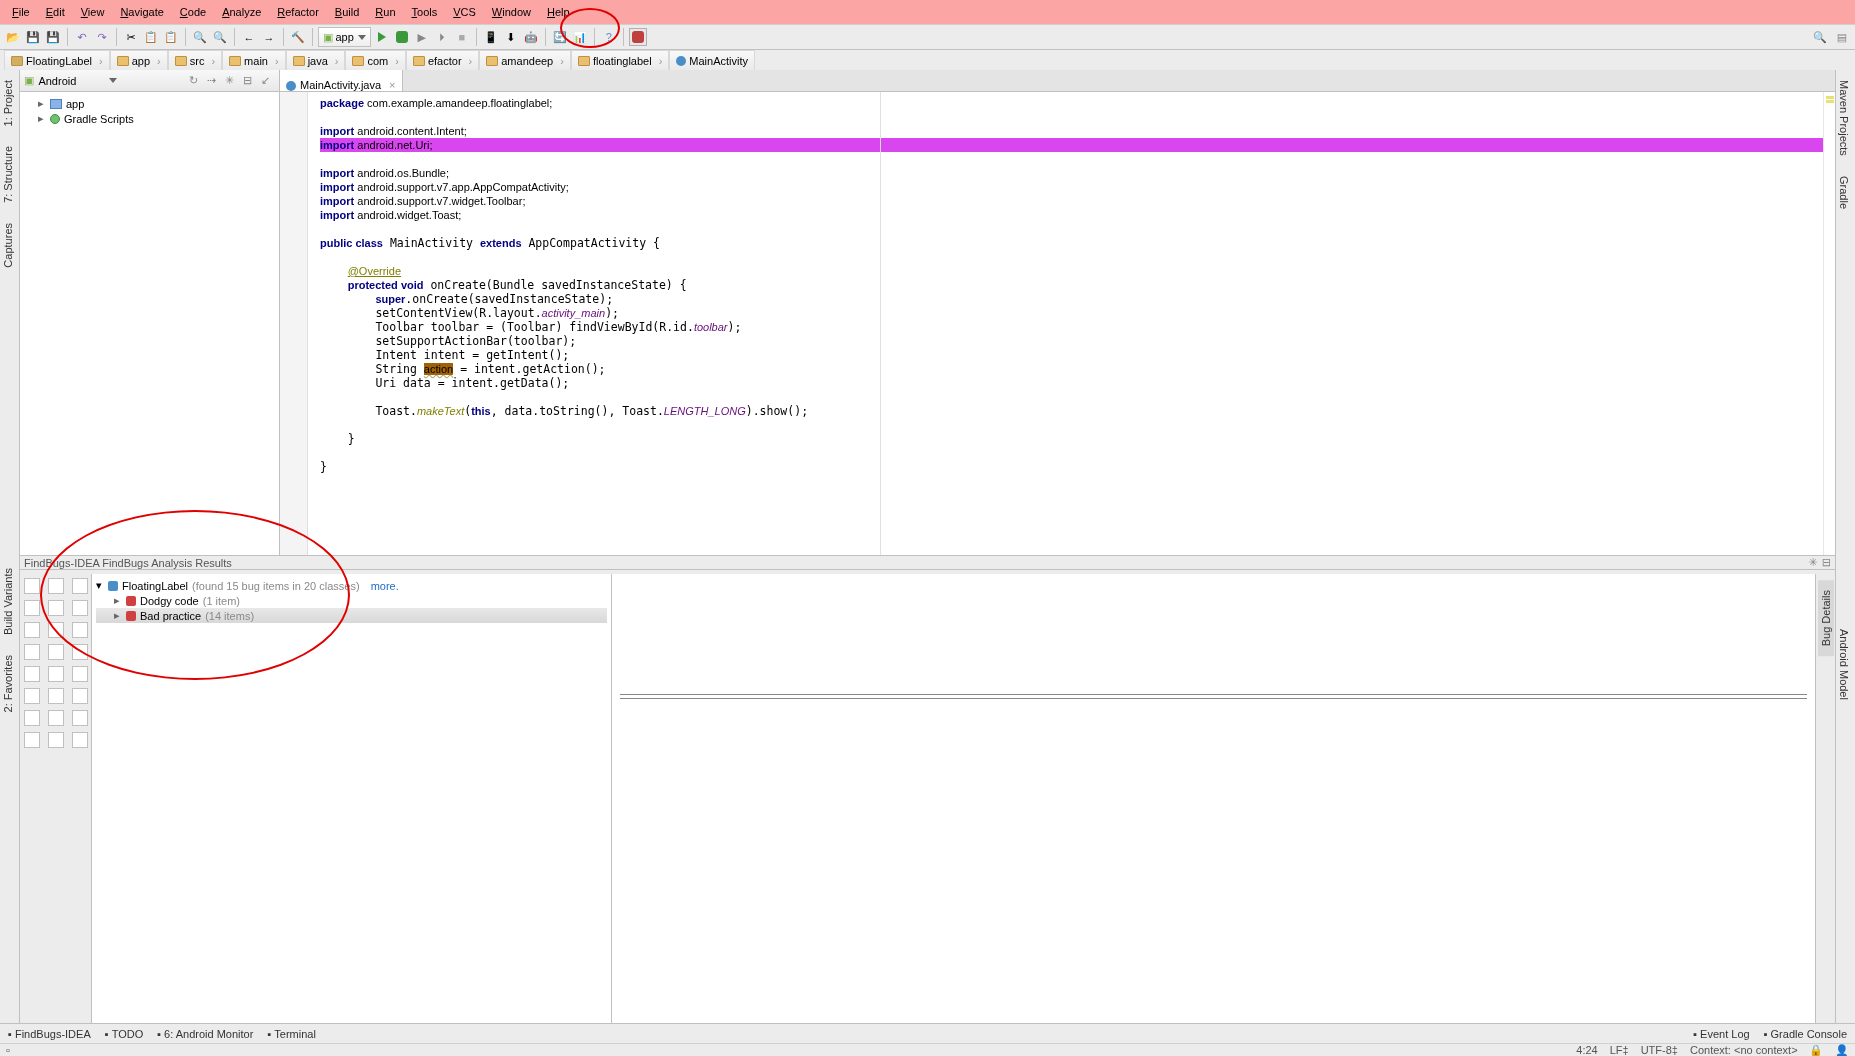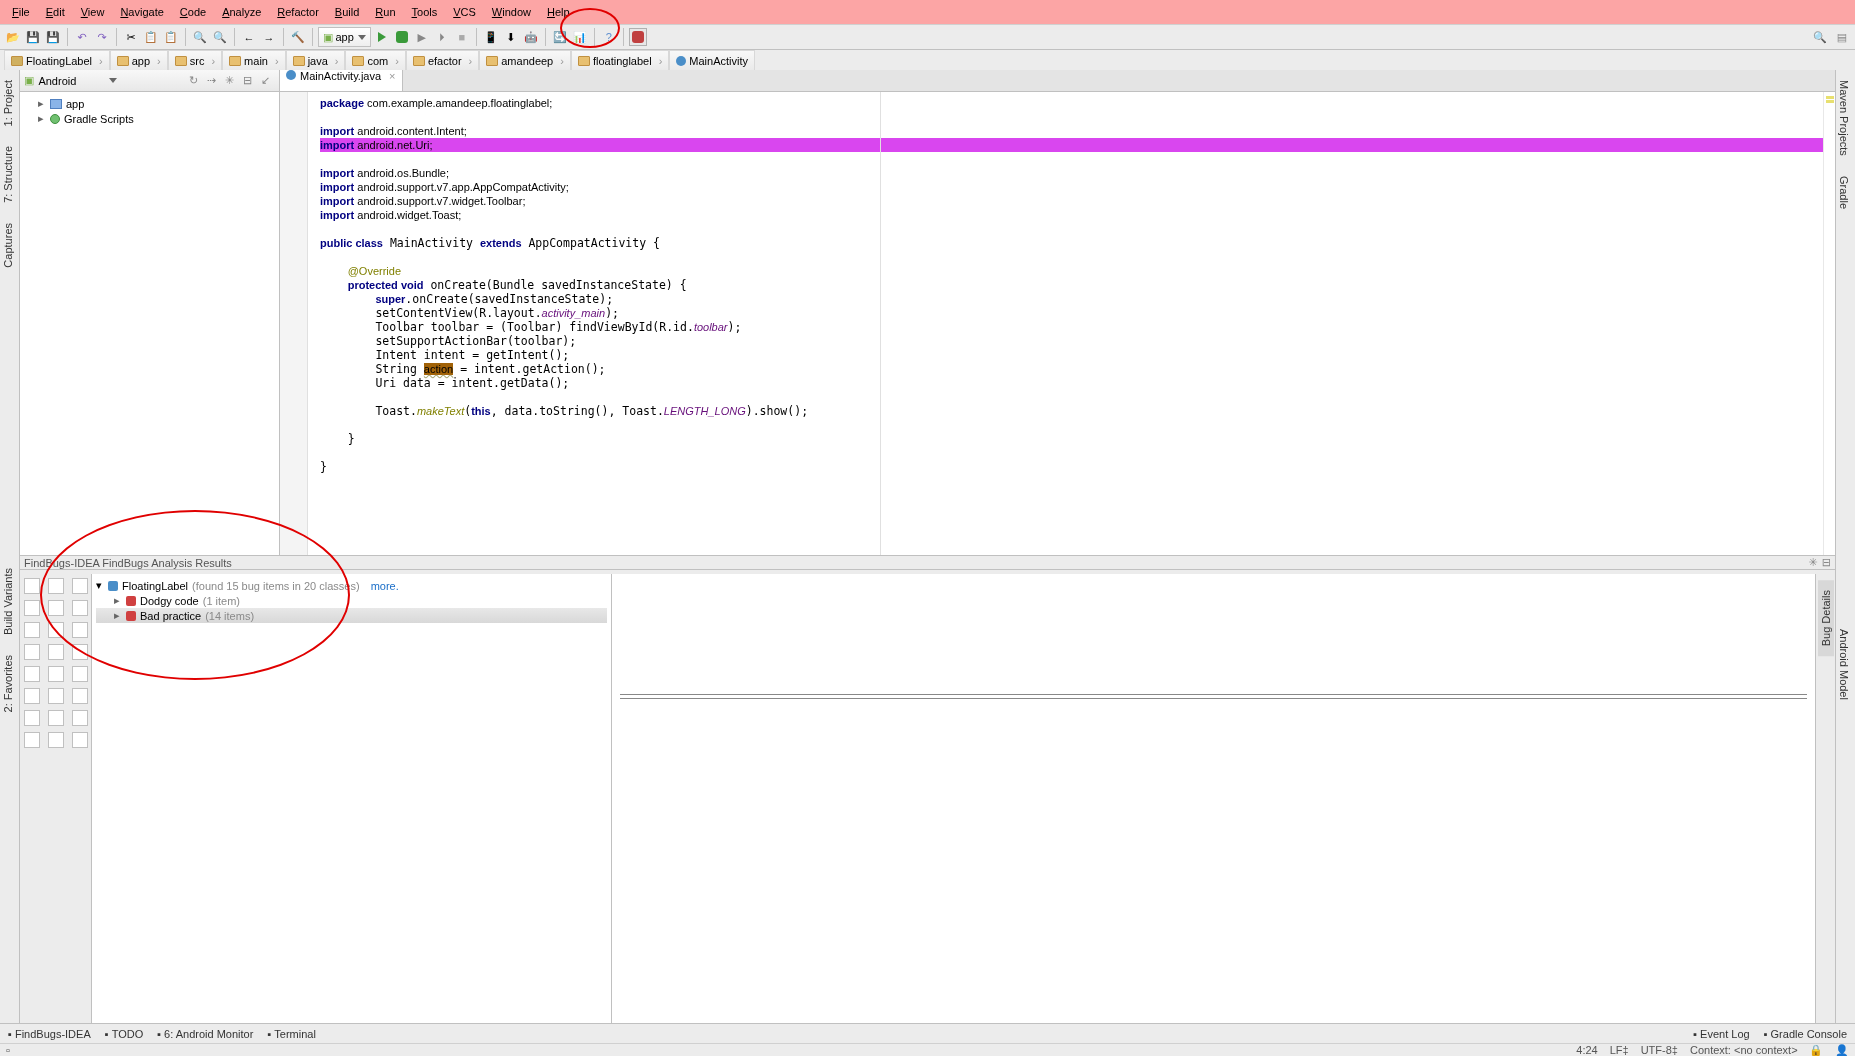--- a/index.html
+++ b/index.html
@@ -40,28 +40,28 @@
 .proj-header .hbtn { width: 14px; height: 14px; cursor: pointer; color: #888; }
 .proj-tree { padding: 4px; }
 .tree-item { display: flex; align-items: center; gap: 4px; padding: 1px 0 1px 14px; }
 .ico-app { width: 12px; height: 10px; background: #8ab4e8; border: 1px solid #5080c0; }
 .ico-gradle { width: 10px; height: 10px; border-radius: 50%; background: #70c070; border: 1px solid #409040; }
 .disclose { width: 8px; display: inline-block; color: #666; }
 
 
 .editor-wrap { position: absolute; left: 280px; right: 20px; top: 70px; height: 486px; background: #fff; border-bottom: 1px solid #c0c0c0; }
 .editor-tabs { height: 22px; background: #e4e4e4; border-bottom: 1px solid #c0c0c0; display: flex; }
-.editor-tab { display: flex; align-items: flex-start; gap: 4px; padding: 0 6px; background: #fff; border-right: 1px solid #c0c0c0; }
+.editor-tab { display: flex; align-items: flex-end; gap: 4px; padding: 0 6px; background: #fff; border-right: 1px solid #c0c0c0; }
 .ico-class { width: 10px; height: 10px; border-radius: 50%; background: #4a8ec8; display: inline-block; }
 .editor-body { display: flex; height: calc(100% - 22px); position: relative; }
 .gutter { width: 28px; background: #f4f4f4; border-right: 1px solid #e0e0e0; }
 .gutter2 { width: 12px; background: #fff; }
 .code { flex: 1; padding: 4px 0; font-family: 'DejaVu Sans Mono', monospace; font-size: 11.5px; line-height: 14px; white-space: pre; overflow: hidden; }
 .code .kw { color: #000080; font-weight: bold; }
-.code .ann { color: #808000; }
+.code .ann { color: #808000; text-decoration: underline; }
 .code .fld { color: #660e7a; font-style: italic; }
 .code .st { color: #808000; font-style: italic; }
 .ruler { position: absolute; left: 600px; top: 0; bottom: 0; width: 1px; background: #e0e0e0; }
 .marker-strip { width: 12px; background: #fff; border-left: 1px solid #e8e8e8; }
 .marker-strip .m { width: 8px; height: 3px; margin: 1px auto; }
 
 
 .findbugs-title { position: absolute; left: 20px; right: 20px; top: 556px; height: 14px; background: #ececec; border-bottom: 1px solid #c0c0c0; display: flex; align-items: center; padding: 0 4px; color: #555; }
 .findbugs-title .hdr-right { margin-left: auto; display: flex; gap: 4px; }
 .findbugs { position: absolute; left: 20px; right: 20px; top: 574px; bottom: 26px; background: #fff; display: flex; }

